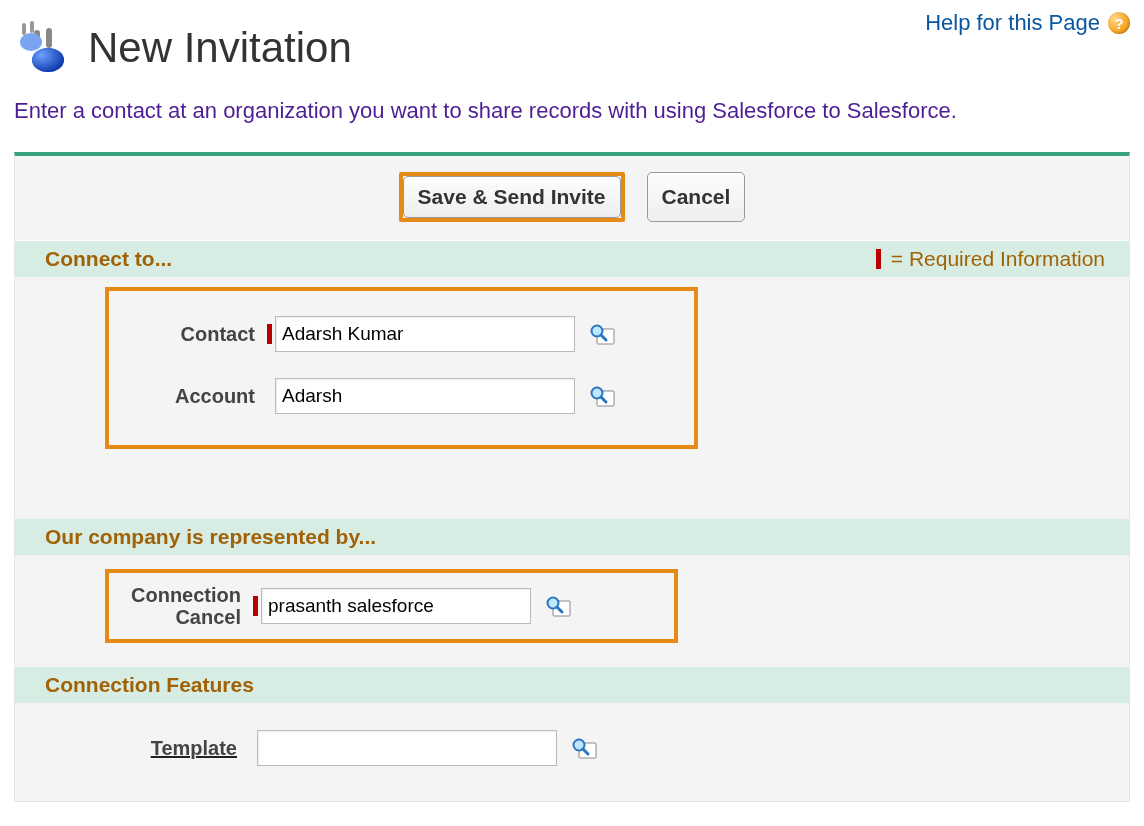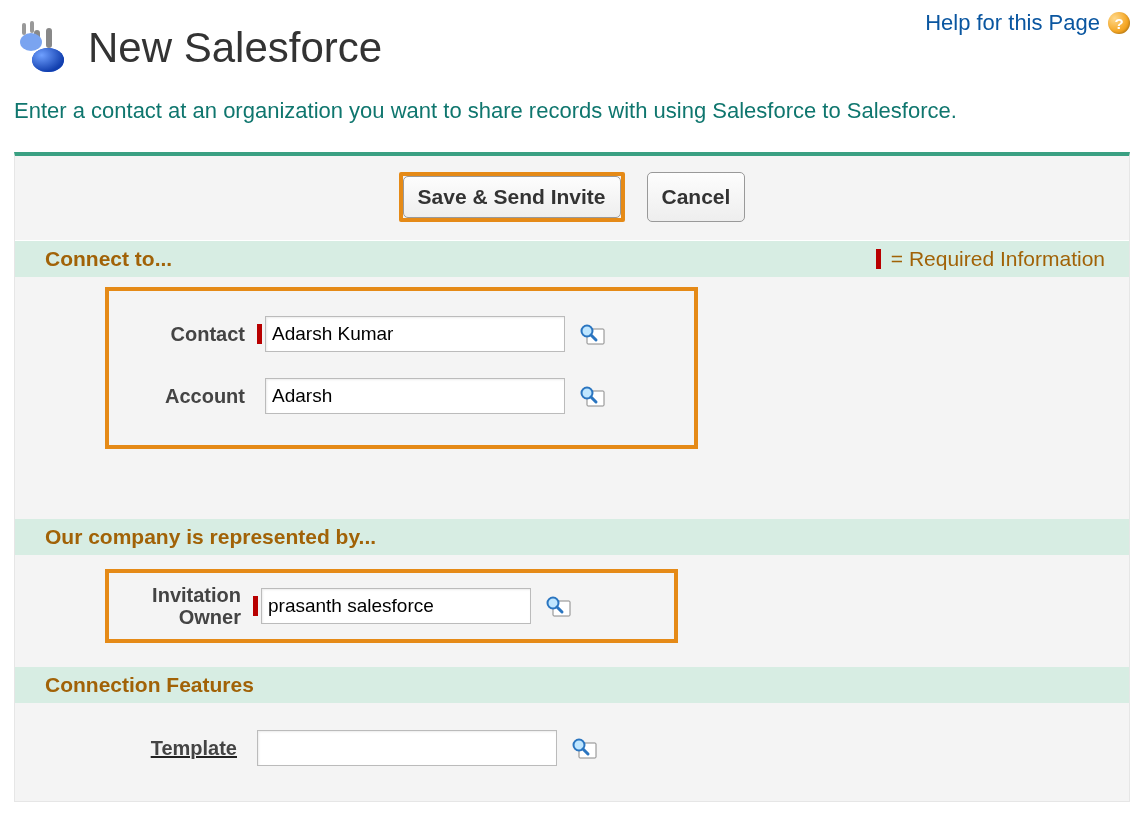--- a/index.html
+++ b/index.html
@@ -48,21 +48,21 @@
     position: relative;
     flex: 0 0 60px;
   }
   .page-title {
     font-size: 42px;
     color: #333;
     font-weight: 400;
   }
   .description {
     font-size: 22px;
-    color: #0f766e;
+    color: #4c1d95;
     margin: 10px 0 26px 0;
     line-height: 1.35;
   }
 
   .form-panel {
     border-top: 4px solid #3aa082;
     border-left: 1px solid #e6e6e6;
     border-right: 1px solid #e6e6e6;
     border-bottom: 1px solid #e6e6e6;
     background: #f4f4f4;
@@ -133,21 +133,21 @@
     margin: 10px 0 0 90px;
   }
   .highlight-box {
     border: 4px solid #e58a17;
     background: #f4f4f4;
   }
   .field-row {
     display: flex;
     align-items: center;
     height: 46px;
-    margin: 16px 4px;
+    margin: 16px 14px;
   }
   .field-row.first { margin-top: 10px; }
   .fld-label {
     width: 132px;
     text-align: right;
     font-size: 20px;
     font-weight: bold;
     color: #444;
     padding-right: 8px;
     line-height: 1.1;
@@ -207,21 +207,21 @@
         <rect x="8" y="5" width="4" height="12" rx="2" fill="#999"></rect>
         <rect x="16" y="3" width="4" height="12" rx="2" fill="#999"></rect>
         <defs>
           <radialGradient id="g1" cx="30%" cy="30%" r="70%">
             <stop offset="0%" stop-color="#6fa0ff"></stop>
             <stop offset="100%" stop-color="#123fae"></stop>
           </radialGradient>
         </defs>
       </svg>
     </span>
-    <div class="page-title">New Salesforce</div>
+    <div class="page-title">New Invitation</div>
   </div>
 
   <div class="description">Enter a contact at an organization you want to share records with using Salesforce to Salesforce.</div>
 
   <div class="form-panel">
 
     <div class="button-bar">
       <div class="button-bar-inner">
         <span class="highlight-save">
           <button class="btn">Save &amp; Send Invite</button>
@@ -272,21 +272,21 @@
       </div>
     </div>
 
     <div class="section-header">
       <span>Our company is represented by...</span>
     </div>
     <div class="section-body section-body2">
       <div class="field-group highlight-box group2">
         <div class="field-row">
           <div class="fld-label" style="white-space:normal;">
-            <span>Invitation Owner</span>
+            <span>Connection Cancel</span>
           </div>
           <div class="req-col">
               <span class="required-bar"></span>
             </div>
           <input class="text" style="width: 256px;" value="prasanth salesforce">
           <span class="lookup-icon">
             <svg viewBox="0 0 26 22" width="26" height="22">
               <rect x="8" y="6" width="17" height="15" rx="1" fill="#fff" stroke="#888"></rect>
               <circle cx="8" cy="8" r="5.5" fill="#bfe6ff" stroke="#2a75c0" stroke-width="2"></circle>
               <line x1="12" y1="12" x2="17" y2="17" stroke="#2a75c0" stroke-width="3" stroke-linecap="round"></line>

